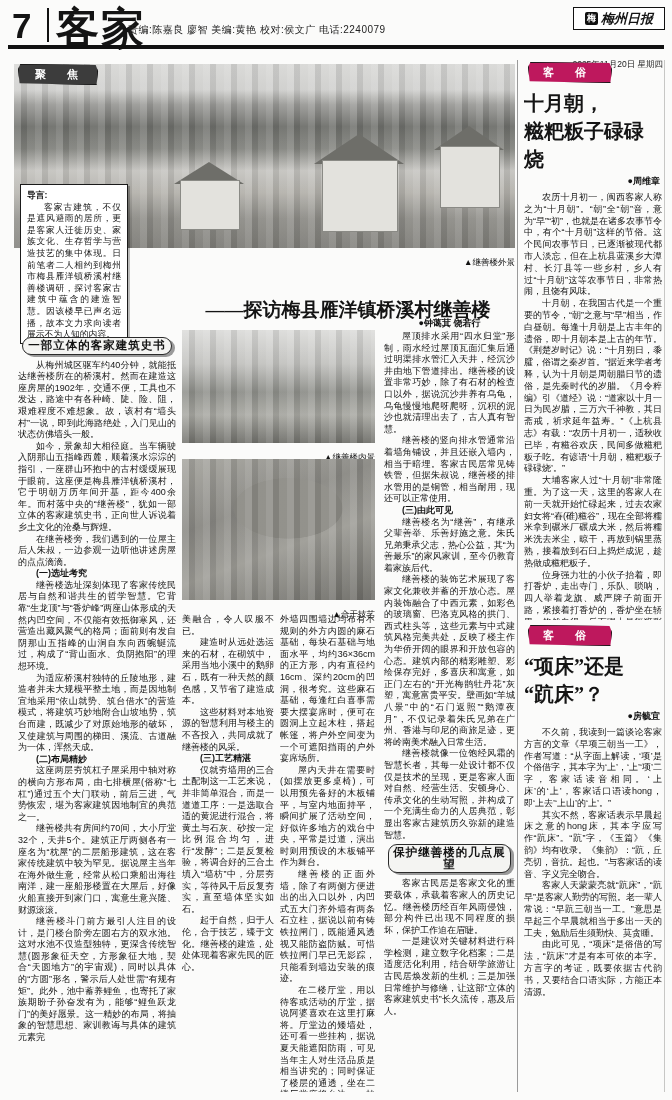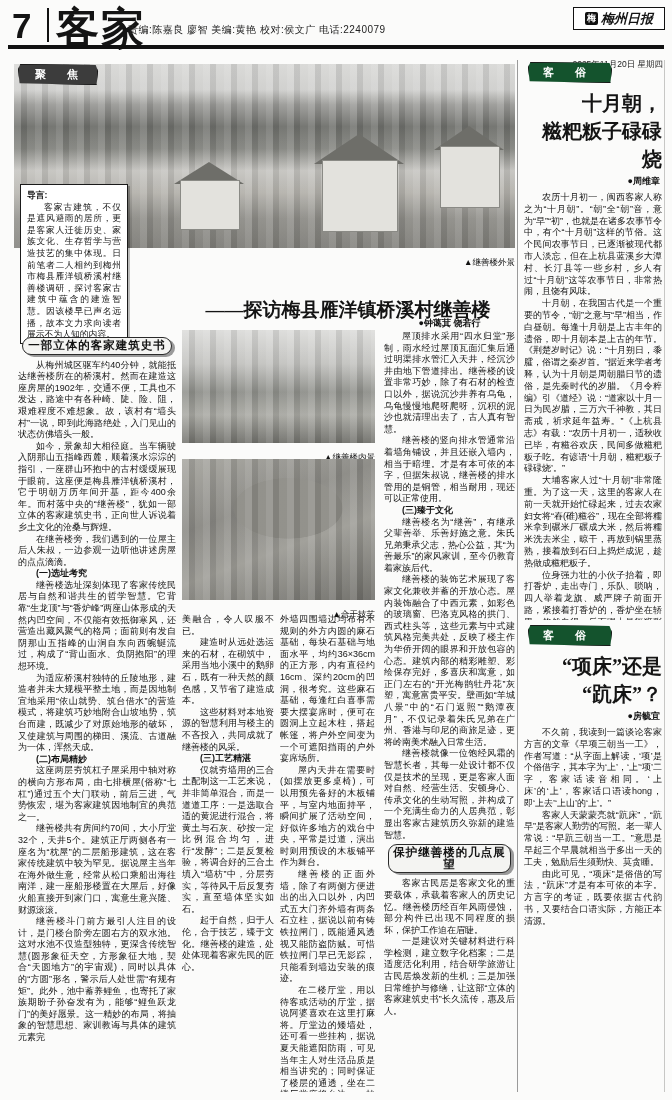--- a/index.html
+++ b/index.html
@@ -49,25 +49,25 @@
   .para{margin:0;text-indent:18px;}
   .para.sub{font-weight:bold;}
   .para.cont{text-indent:0;}
   .boxhead{border:1.5px solid #2a2a2a;border-radius:9px;margin:3px 4px 5px 4px;padding:2px 4px;
            text-align:center;font-weight:bold;font-size:11.5px;letter-spacing:1px;
            box-shadow:3px 2px 0 #9a9a9a;background:#f4f4f2;}
   
   .vsep{position:absolute;left:517px;top:60px;width:1px;height:1032px;background:#9a9a9a;}
   .rsep{position:absolute;left:664px;top:60px;width:1px;height:1032px;background:#c7c7c5;}
   .sb-art{position:absolute;overflow:hidden;}
-  .sb-title{font-size:20px;font-weight:900;text-align:right;line-height:1.4;margin:6px 0 2px 0;
+  .sb-title{font-size:20px;font-weight:900;text-align:left;line-height:1.4;margin:6px 0 2px 0;
             font-family:"Liberation Serif",serif;}
   .sb-byline{text-align:right;font-size:9px;font-weight:bold;margin:2px 2px 4px 0;}
   .sb-body{font-size:9px;line-height:11.8px;text-align:justify;}
-  .sb-badge{position:relative;display:block;width:64px;margin:0 0 2px 4px;background:#14532d;color:#fff;
+  .sb-badge{position:relative;display:block;width:64px;margin:0 0 2px 4px;background:#be185d;color:#fff;
          font-size:11px;font-weight:bold;letter-spacing:9px;padding:2px 4px 2px 14px;border:1px solid #191919;
          clip-path:polygon(0 25%,3% 0,97% 5%,100% 35%,98% 100%,2% 92%);}
 </style>
 </head>
 <body>
 
 <div class="page">
 
   <div class="pageno">7</div>
   <div class="hdiv"></div>
@@ -127,22 +127,22 @@
       <p class="para">起于自然，归于人伦，合于技艺，臻于文化。继善楼的建造，处处体现着客家先民的匠心。</p>
     </div>
   <div class="col" style="left:280px;top:614px;width:95px;height:478px;">
       <p class="para cont">外墙四围墙边均布有不规则的外方内圆的麻石基础，每块石基础与地面水平，均约36×36cm的正方形，内有直径约16cm、深约20cm的凹洞，很考究。这些麻石基础，每逢红白喜事需要大摆宴席时，便可在圆洞上立起木柱，搭起帐篷，将户外空间变为一个可遮阳挡雨的户外宴席场所。</p>
       <p class="para">屋内天井在需要时(如摆放更多桌椅)，可以用预先备好的木板铺平，与室内地面持平，瞬间扩展了活动空间，好似许多地方的戏台中央，平常是过道，演出时则用预设的木板铺平作为舞台。</p>
       <p class="para">继善楼的正面外墙，除了有两侧方便进出的出入口以外，内凹式五大门齐外墙有两条石立柱，据说以前有铸铁拉闸门，既能通风透视又能防盗防贼。可惜铁拉闸门早已无影踪，只能看到墙边安装的痕迹。</p>
       <p class="para">在二楼厅堂，用以待客或活动的厅堂，据说阿婆喜欢在这里打麻将。厅堂边的矮墙处，还可看一些挂构，据说夏天能遮阳防雨，可见当年主人对生活品质是相当讲究的；同时保证了楼层的通透，坐在二楼厅堂麻将台边，一抬头即可透过天井看到远山和门口的情况。此外，厅堂两侧的《朱子家训》屏风是活动的，拉开可形成一个开阔的空间，关闭则可隔出两个小房间，方便灵活调配了空间。</p>
     </div>
   <div class="col" style="left:384px;top:331px;width:131px;height:761px;">
       <p class="para">屋顶排水采用“四水归堂”形制，雨水经过屋顶瓦面汇集后通过明渠排水管汇入天井，经沉沙井由地下管道排出。继善楼的设置非常巧妙，除了有石材的检查口以外，据说沉沙井养有乌龟，乌龟慢慢地爬呀爬呀，沉积的泥沙也就清理出去了，古人真有智慧。</p>
-      <p class="para">继善楼的竖向排水管通常沿着墙角铺设，并且还嵌入墙内，相当于暗埋。才是有本可依的本字，但据朱叔说，继善楼的排水管用的是铜管，相当耐用，现还可以正常使用。</p>
-      <p class="para sub">(三)臻于文化</p>
+      <p class="para">继善楼的竖向排水管通常沿着墙角铺设，并且还嵌入墙内，相当于暗埋。客家古民居常见铸铁管，但据朱叔说，继善楼的排水管用的是铜管，相当耐用，现还可以正常使用。</p>
+      <p class="para sub">(三)由此可见</p>
       <p class="para">继善楼名为“继善”，有继承父辈善举、乐善好施之意。朱氏兄弟秉承父志，热心公益，其“为善最乐”的家风家训，至今仍教育着家族后代。</p>
       <p class="para">继善楼的装饰艺术展现了客家文化兼收并蓄的开放心态。屋内装饰融合了中西元素，如彩色的玻璃窗、巴洛克风格的拱门、西式柱头等，这些元素与中式建筑风格完美共处，反映了楼主作为华侨开阔的眼界和开放包容的心态。建筑内部的精彩雕塑、彩绘保存完好，多喜庆和寓意，如正门左右的“开光梅鹊牡丹花”灰塑，寓意富贵平安。壁画如“羊城八景”中的“石门返照”“鹅潭夜月”，不仅记录着朱氏兄弟在广州、香港与印尼的商旅足迹，更将岭南美术融入日常生活。</p>
       <p class="para">继善楼就像一位饱经风霜的智慧长者，其每一处设计都不仅仅是技术的呈现，更是客家人面对自然、经营生活、安顿身心、传承文化的生动写照，并构成了一个充满生命力的人居典范，彰显出客家古建筑历久弥新的建造智慧。</p>
       <div class="boxhead">保护继善楼的几点展望</div>
       <p class="para">客家古民居是客家文化的重要载体，承载着客家人的历史记忆。继善楼历经百年风雨侵蚀，部分构件已出现不同程度的损坏，保护工作迫在眉睫。</p>
       <p class="para">一是建议对关键材料进行科学检测，建立数字化档案；二是适度活化利用，结合研学旅游让古民居焕发新的生机；三是加强日常维护与修缮，让这部“立体的客家建筑史书”长久流传，惠及后人。</p>
     </div>
 
   <div class="vsep"></div>
   <div class="rsep"></div>
@@ -164,18 +164,19 @@
 
   <div class="sb-art" style="left:524px;top:625px;width:138px;height:467px;">
     <span class="sb-badge">客 俗</span>
     <div class="sb-title">
       <span>“项床”还是</span><br>
       <span>“䟘床”？</span>
     </div>
     <div class="sb-byline">●房毓宜</div>
     <div class="sb-body">
         <p class="para">不久前，我读到一篇谈论客家方言的文章《早项三朝当一工》，作者写道：“从字面上解读，‘项’是个俗借字，其本字为‘上’，‘上’‘项’二字，客家话读音相同。‘上床’的‘上’，客家话口语读hong，即‘上去’‘上山’的‘上’。”</p>
+        <p class="para">其实不然，客家话表示早晨起床之意的hong床，其本字应写作“䟘床”。“䟘”字，《玉篇》《集韵》均有收录。《集韵》：“䟘，丘亮切，音抗。起也。”与客家话的读音、字义完全吻合。</p>
         <p class="para">客家人天蒙蒙亮就“䟘床”，“䟘早”是客家人勤劳的写照。老一辈人常说：“早䟘三朝当一工。”意思是早起三个早晨就相当于多出一天的工夫，勉励后生须勤快、莫贪睡。</p>
         <p class="para">由此可见，“项床”是俗借的写法，“䟘床”才是有本可依的本字。方言字的考证，既要依据古代韵书，又要结合口语实际，方能正本清源。</p>
       </div>
   </div>
 
 </div>
 
 </body></html>

